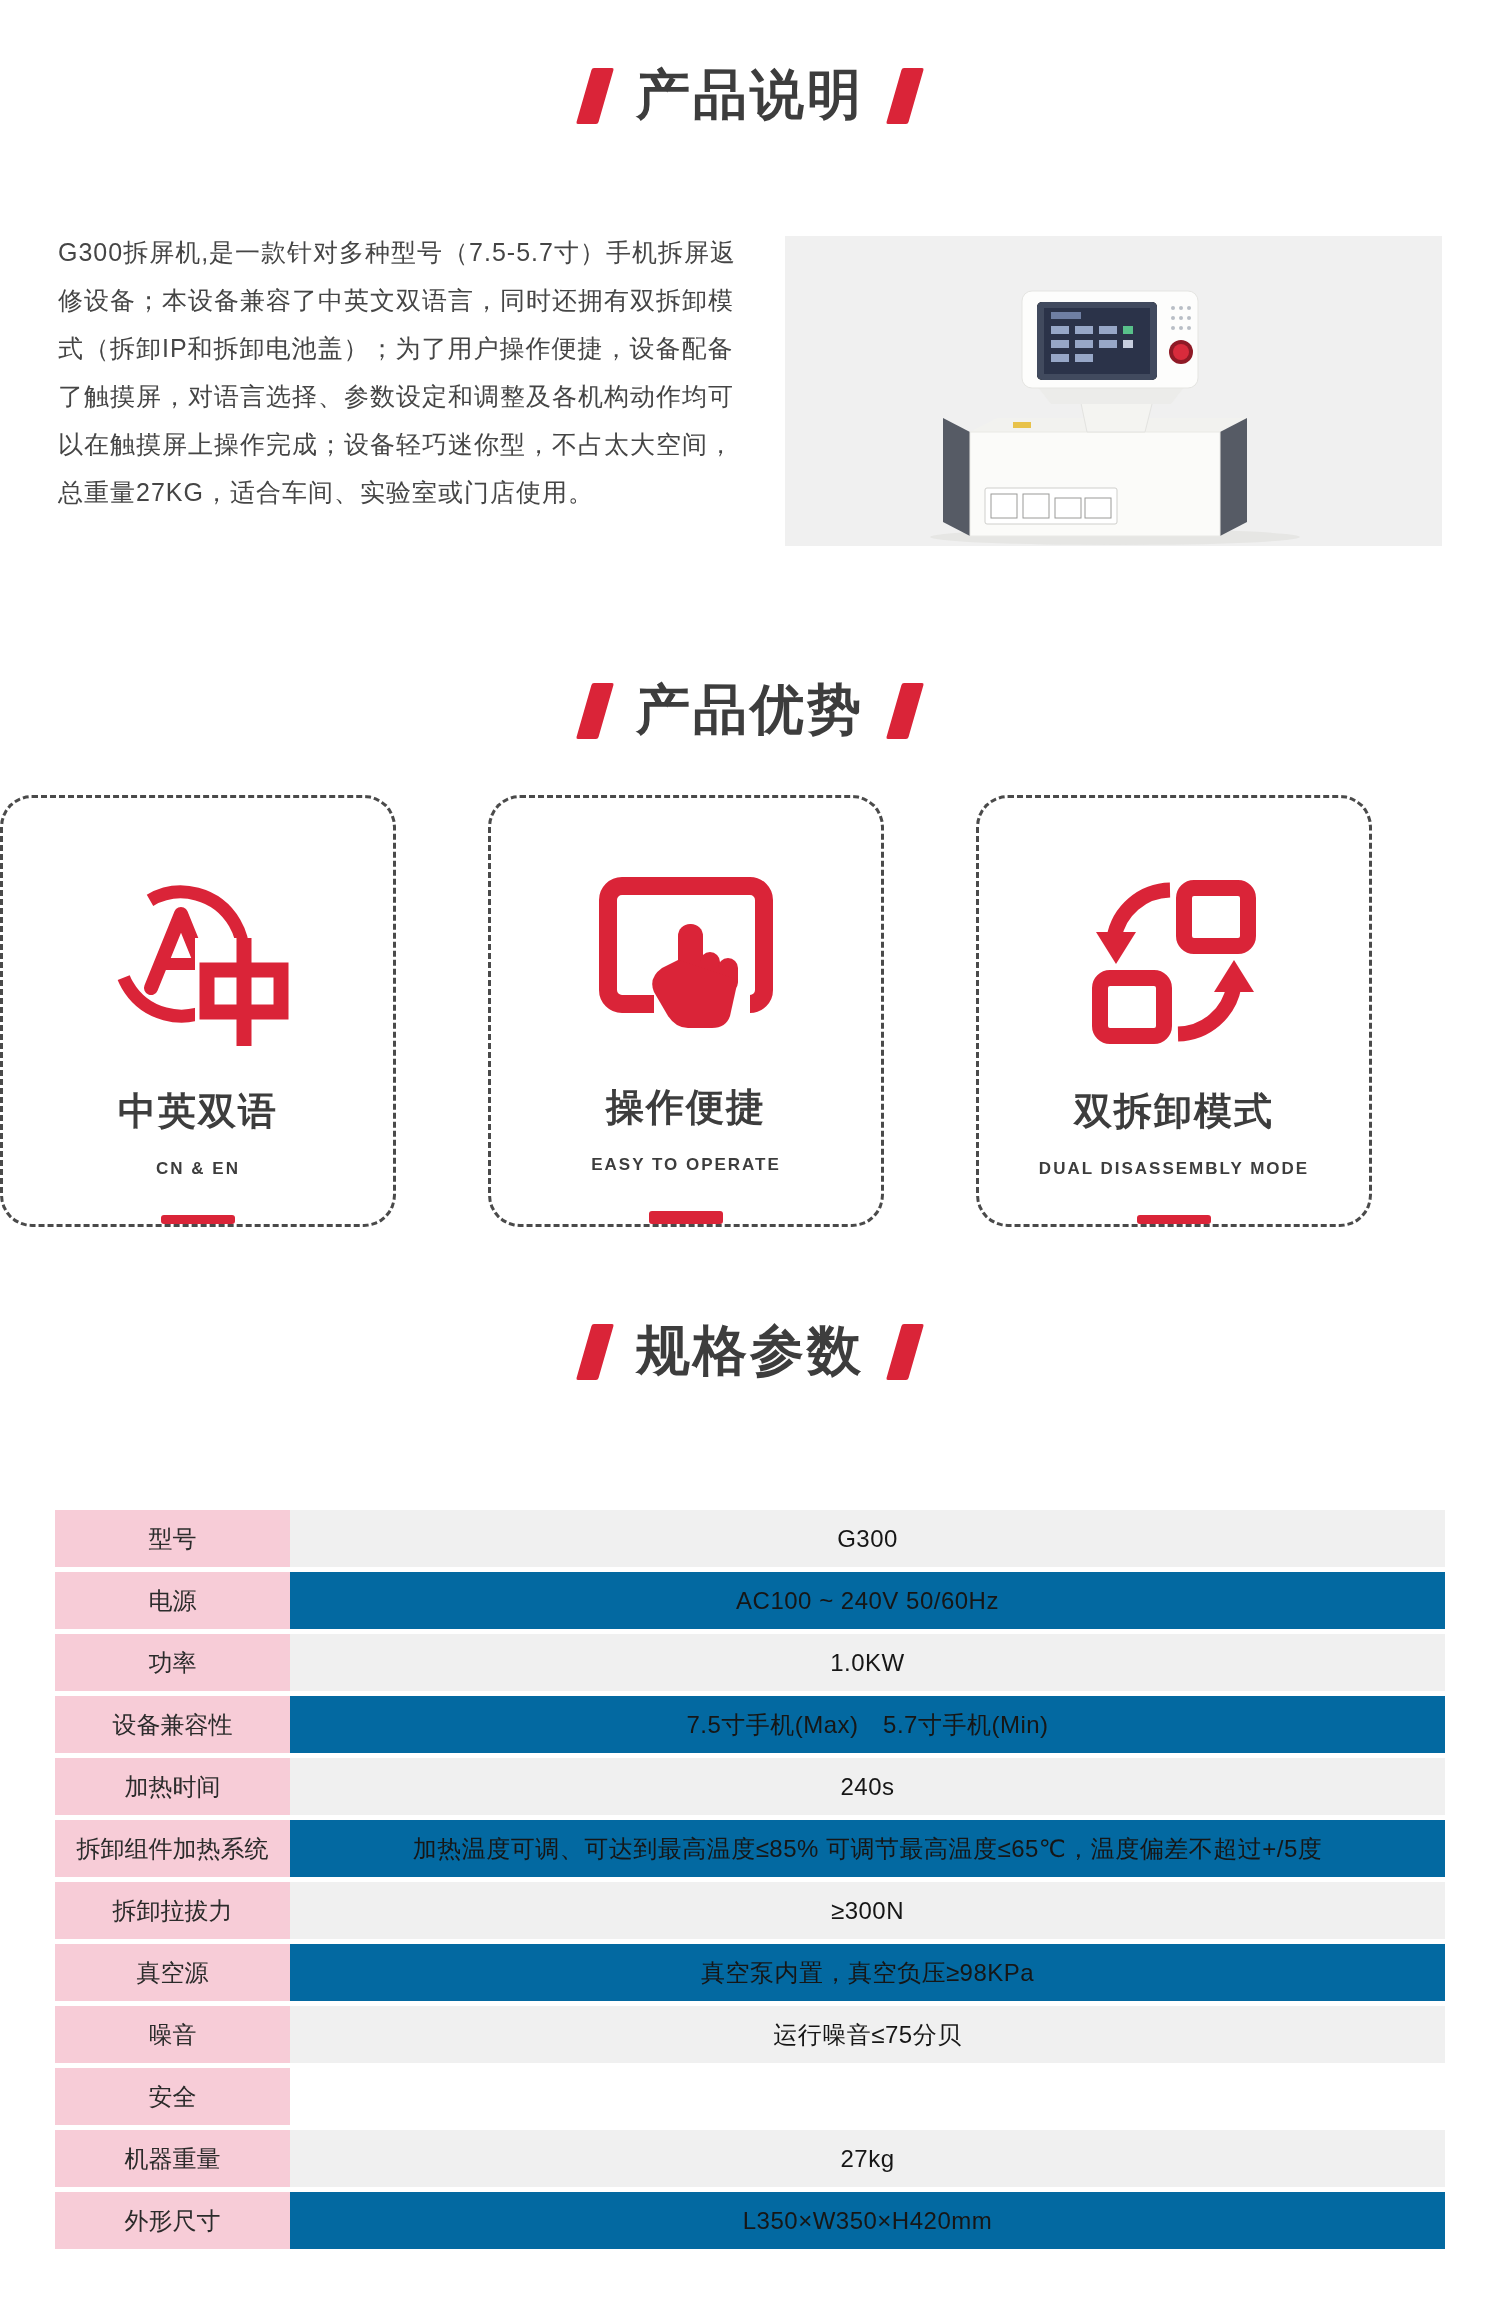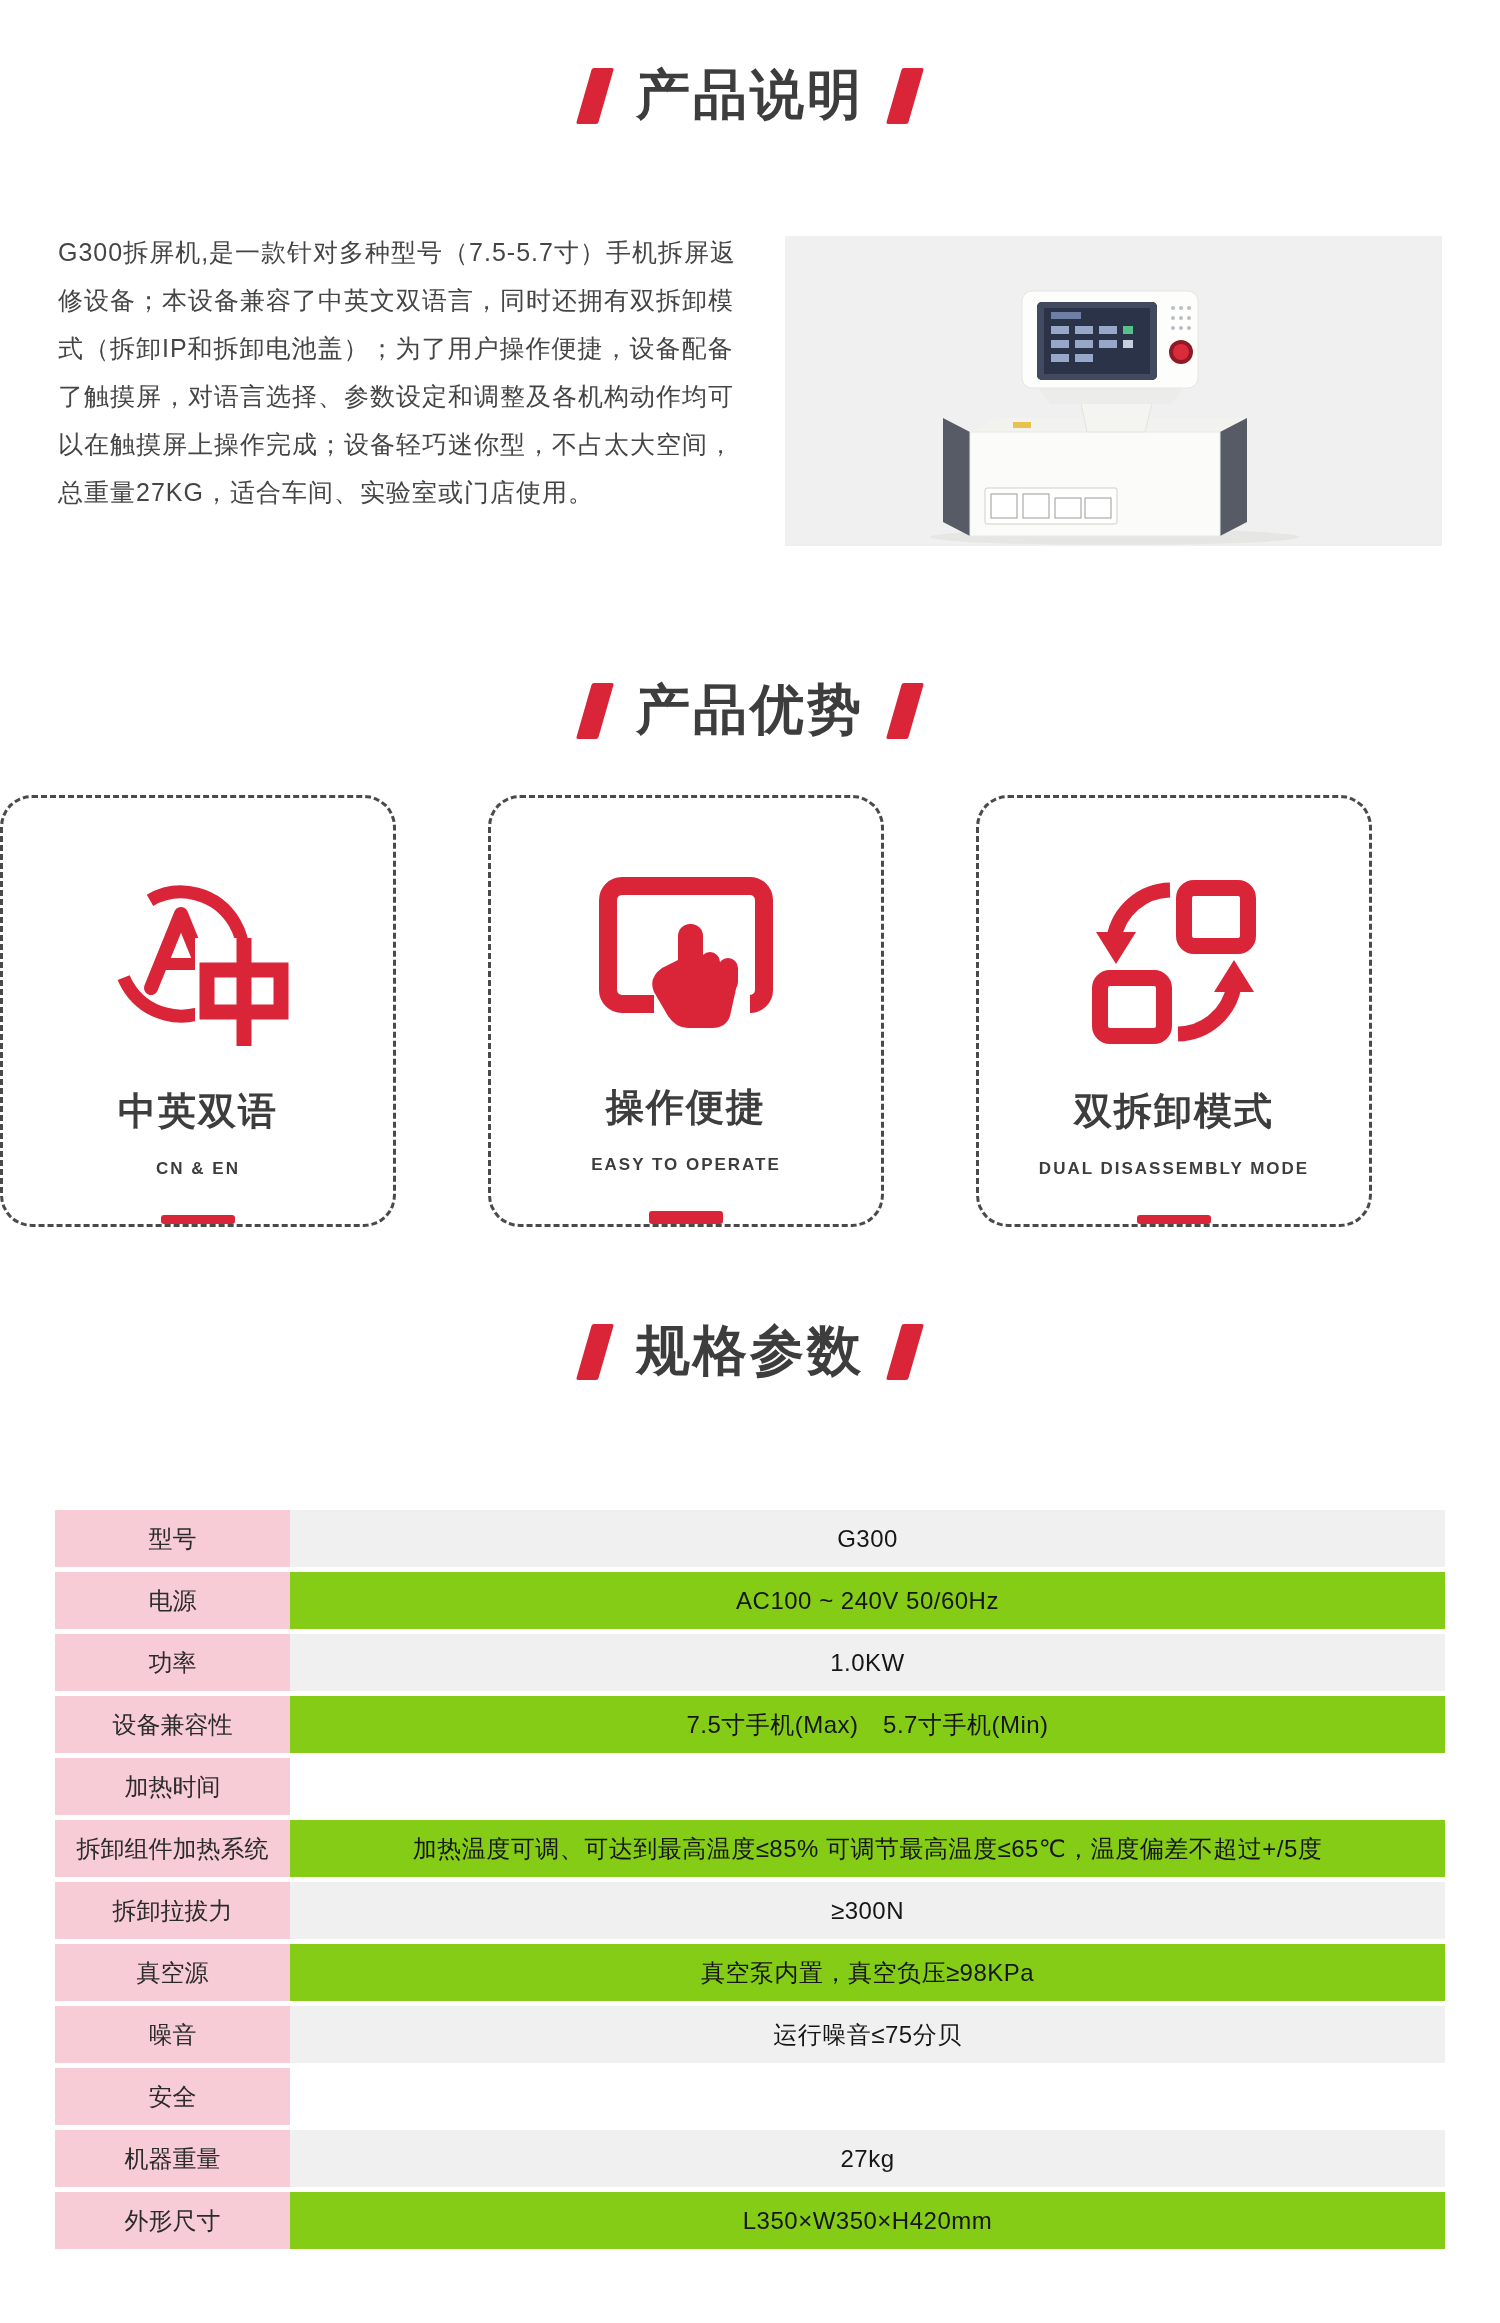--- a/index.html
+++ b/index.html
@@ -55,21 +55,21 @@
 
   
   .spec-table{ margin:122px 55px 0 55px; }
   .spec-row{ display:flex; margin-bottom:5px; }
   .spec-label{
     width:235px; height:57px; background:#f7ccd7;
     display:flex; align-items:center; justify-content:center;
     font-size:24px; color:#2b2b2b;
   }
   .spec-value{
-    flex:1; height:57px; background:#84cc16;
+    flex:1; height:57px; background:#0369a1;
     display:flex; align-items:center; justify-content:center;
     font-size:24px; color:#161616; letter-spacing:0.5px;
   }
   .spec-row:nth-child(odd) .spec-value{ background:#f0f0f0; }
 </style>
 </head>
 <body>
 
 <div class="section-head head-1">
   <span class="slash"></span>
@@ -217,20 +217,21 @@
   <div class="spec-row">
     <div class="spec-label">功率</div>
     <div class="spec-value">1.0KW</div>
   </div>
   <div class="spec-row">
     <div class="spec-label">设备兼容性</div>
     <div class="spec-value">7.5寸手机(Max)　5.7寸手机(Min)</div>
   </div>
   <div class="spec-row">
     <div class="spec-label">加热时间</div>
+    <div class="spec-value">240s</div>
   </div>
   <div class="spec-row">
     <div class="spec-label">拆卸组件加热系统</div>
     <div class="spec-value">加热温度可调、可达到最高温度≤85% 可调节最高温度≤65℃，温度偏差不超过+/5度</div>
   </div>
   <div class="spec-row">
     <div class="spec-label">拆卸拉拔力</div>
     <div class="spec-value">≥300N</div>
   </div>
   <div class="spec-row">

